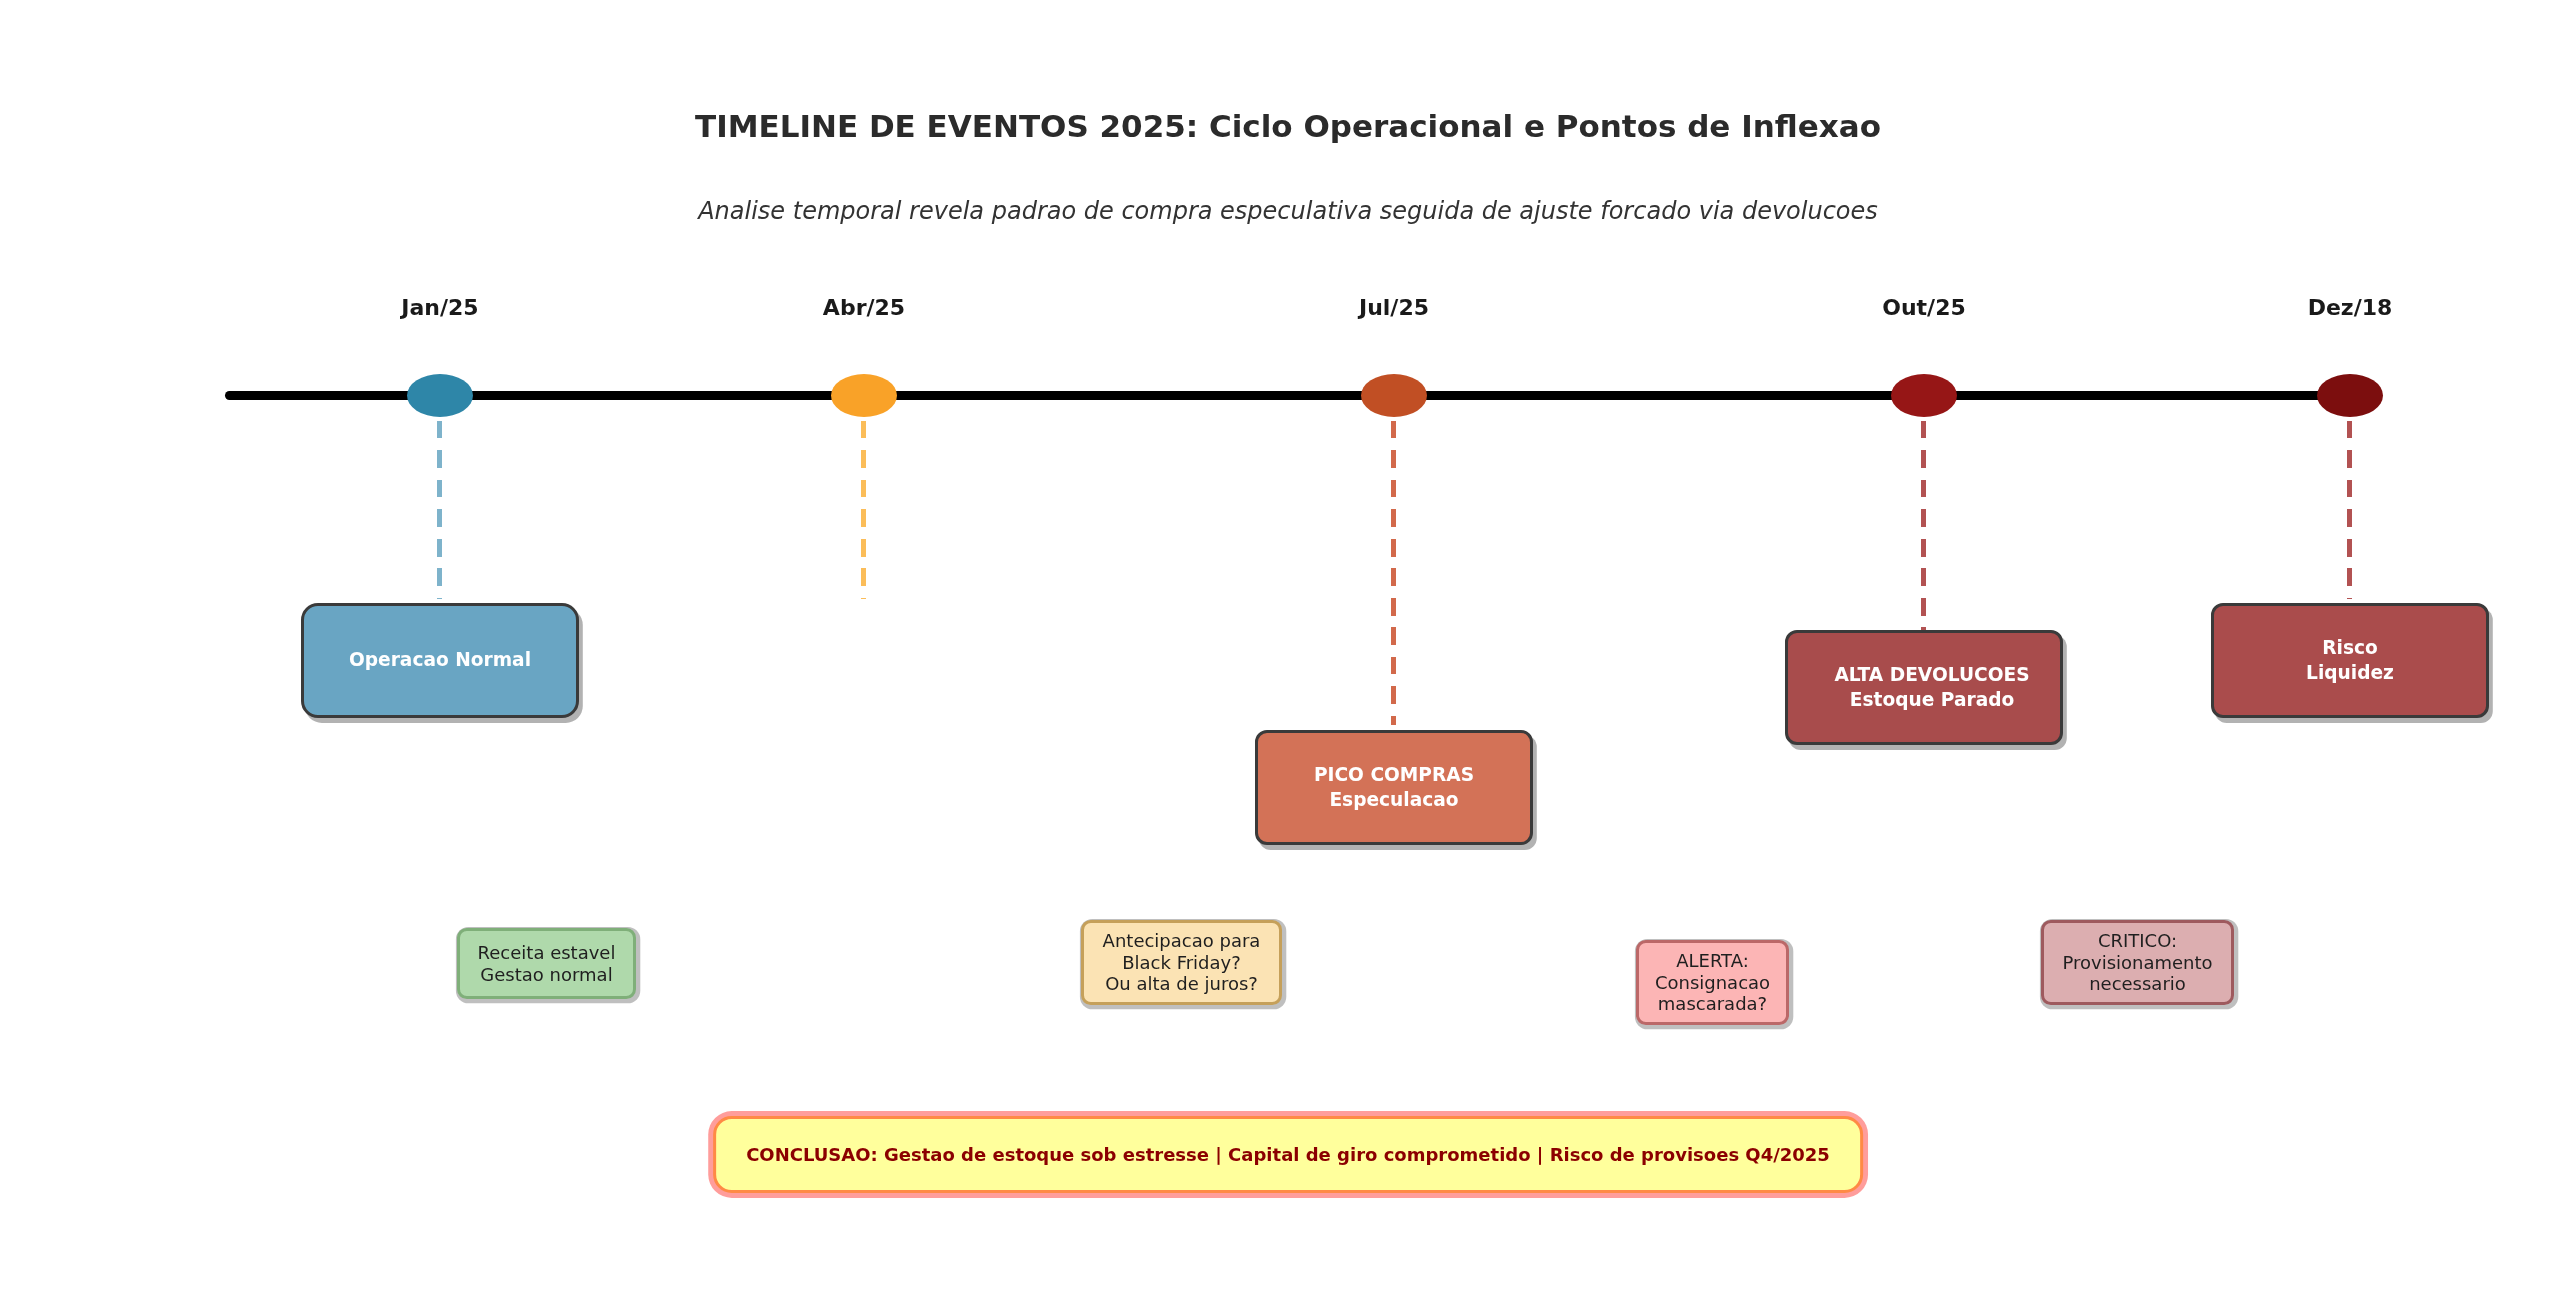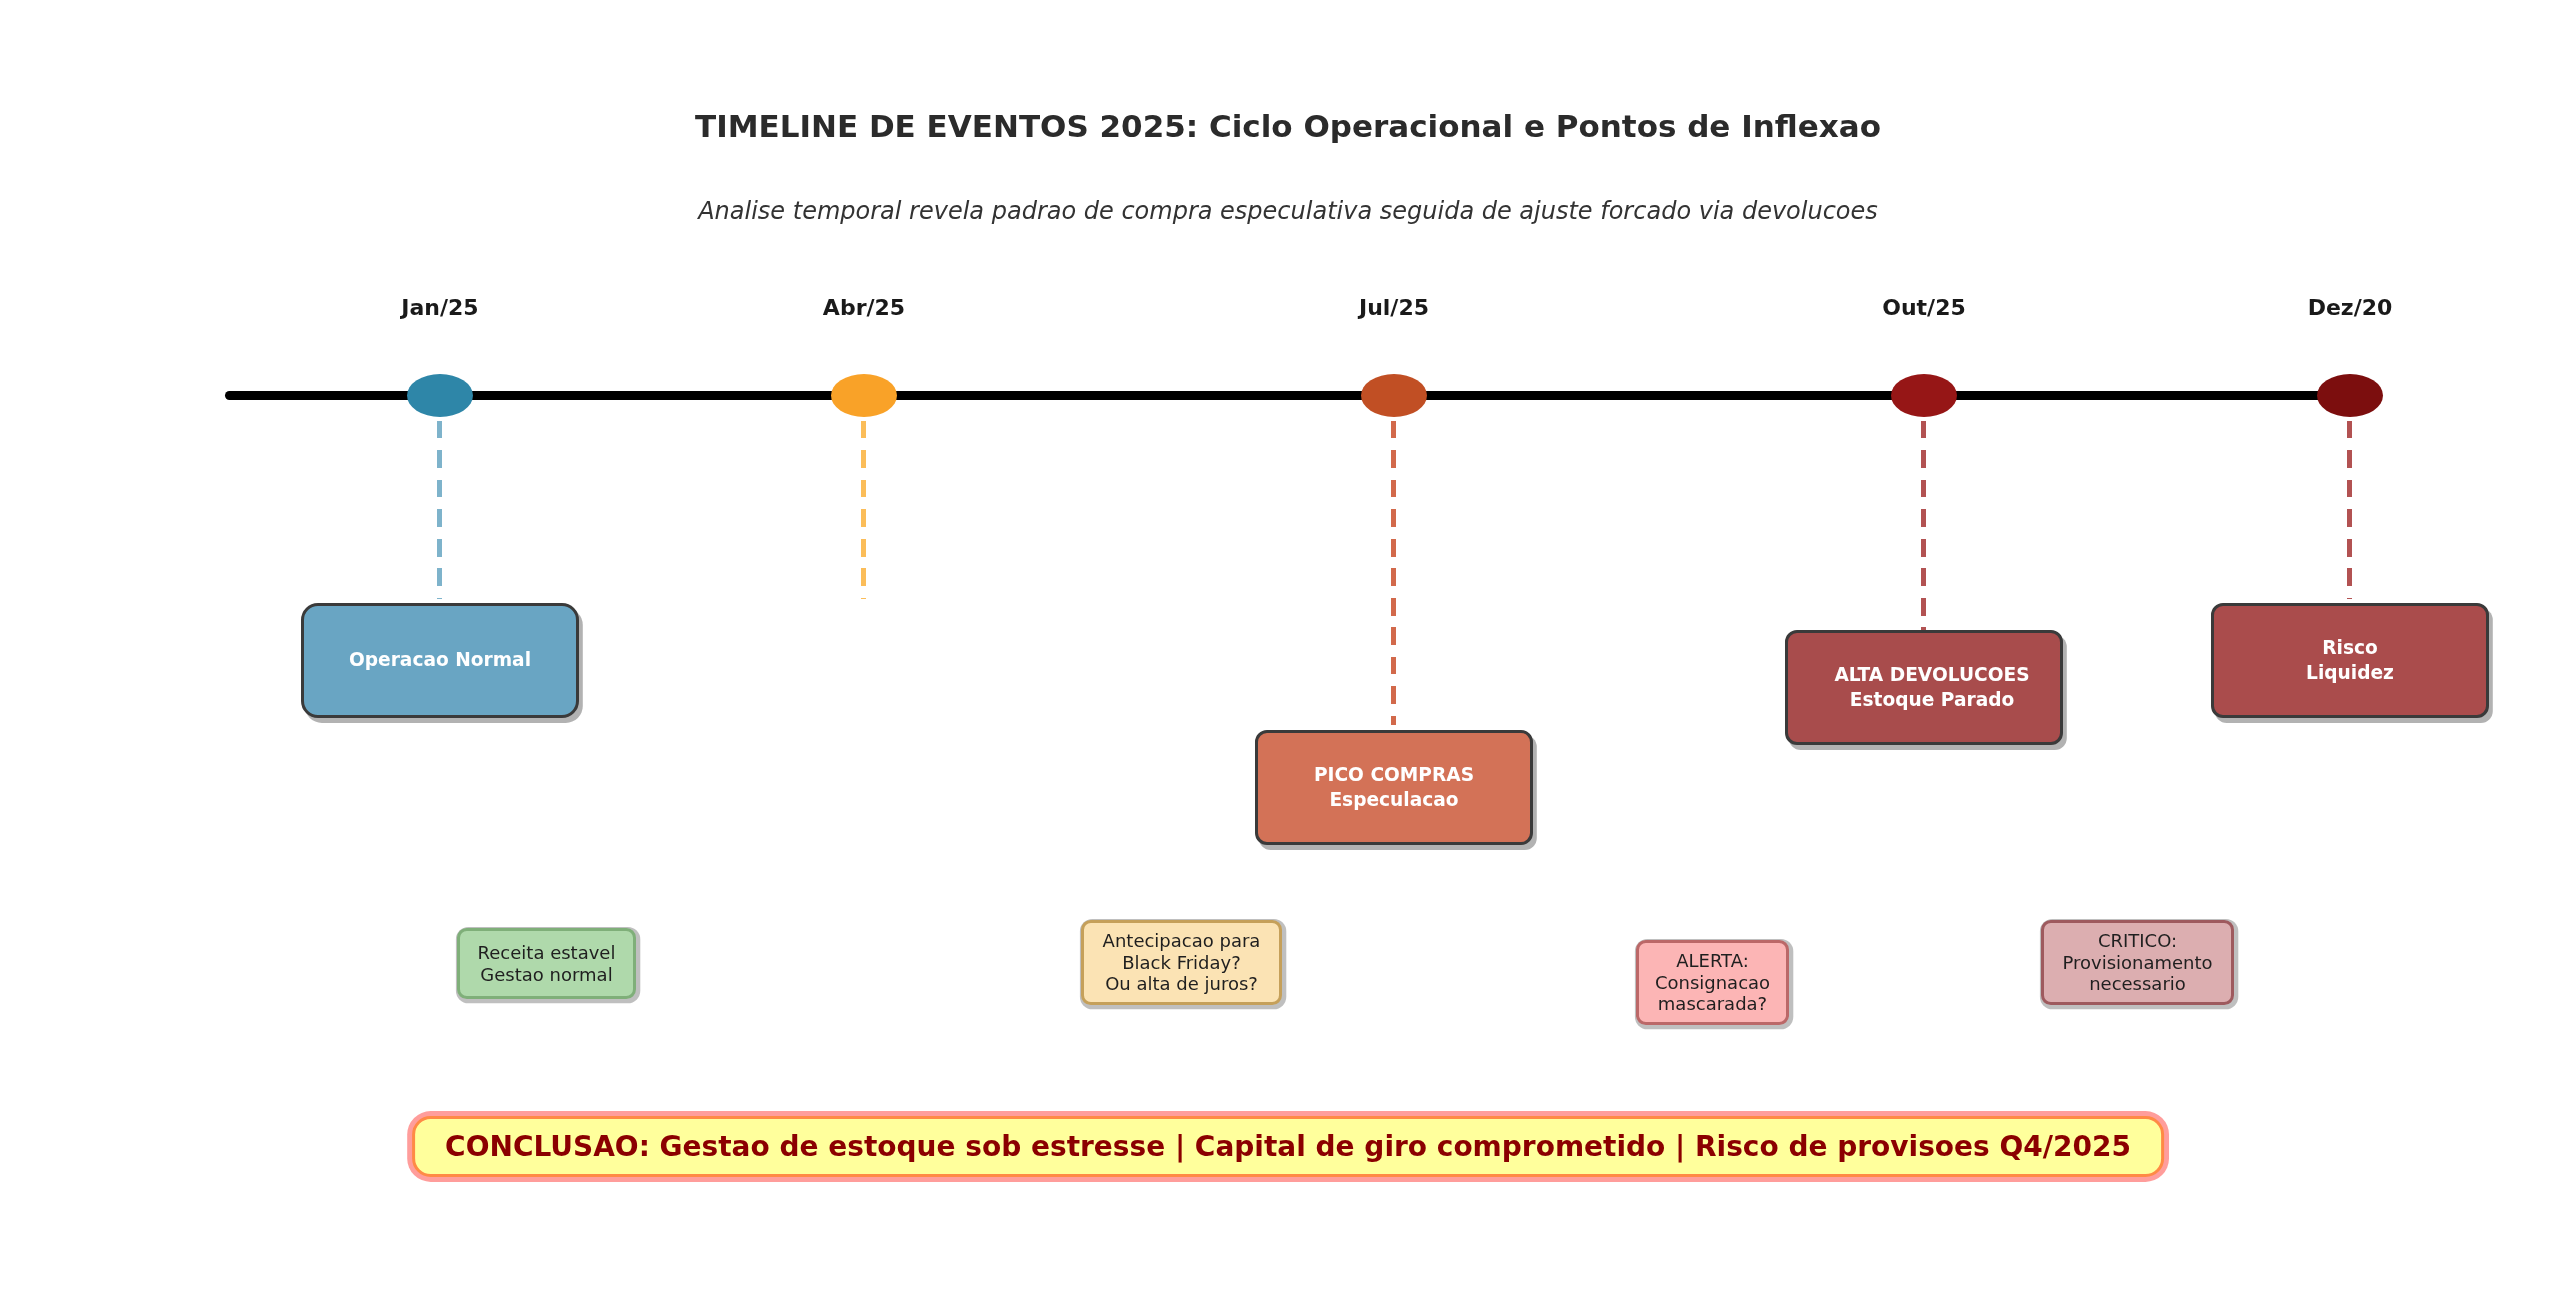--- a/index.html
+++ b/index.html
@@ -139,31 +139,31 @@
   .note-1 { left: 1081px; top: 920px; width: 201px; height: 85px; }
   .note-2 { left: 1636px; top: 920px; width: 153px; height: 85px; margin-top: 20px; }
   .note-3 { left: 2041px; top: 920px; width: 193px; height: 85px; }
 
   
   .conclusion {
     position: absolute;
     top: 1116px;
     left: 50%;
     transform: translateX(-50%);
-    height: 61px;
+    height: 77px;
     box-sizing: border-box;
     padding: 0 30px;
     background: #ffff9c;
     border: 3.8px solid #ff8a45;
     box-shadow: 0 0 0 4.9px #ff9d9b;
     border-radius: 18.6px;
     display: flex;
     align-items: center;
     justify-content: center;
-    font-size: 28px;
+    font-size: 18px;
     font-weight: bold;
     color: #8b0000;
     white-space: nowrap;
     z-index: 5;
   }
 </style>
 </head>
 <body>
 
 <div class="canvas">
@@ -187,21 +187,21 @@
   <div class="connector conn-e2 e2" style="color: rgb(210, 105, 75);"></div>
   <div class="event-box box-e2 e2" style="background: rgb(211, 114, 87);">PICO COMPRAS
 Especulacao</div>
 
   <div class="date-label e3">Out/25</div>
   <div class="marker e3" style="background: rgb(150, 22, 22);"></div>
   <div class="connector conn-e3 e3" style="color: rgb(178, 82, 82);"></div>
   <div class="event-box box-e3 e3" style="background: rgb(168, 76, 76);">ALTA DEVOLUCOES
 Estoque Parado</div>
 
-  <div class="date-label e4">Dez/20</div>
+  <div class="date-label e4">Dez/18</div>
   <div class="marker e4" style="background: rgb(124, 14, 14);"></div>
   <div class="connector conn-e4 e4" style="color: rgb(178, 82, 82);"></div>
   <div class="event-box box-e4 e4" style="background: rgb(170, 76, 76);">Risco
 Liquidez</div>
 
   <div class="note note-0" style="background: rgb(175, 217, 171); border-color: rgb(127, 175, 121);">Receita estavel
 Gestao normal</div>
   <div class="note note-1" style="background: rgb(251, 227, 180); border-color: rgb(197, 160, 90);">Antecipacao para
 Black Friday?
 Ou alta de juros?</div>

